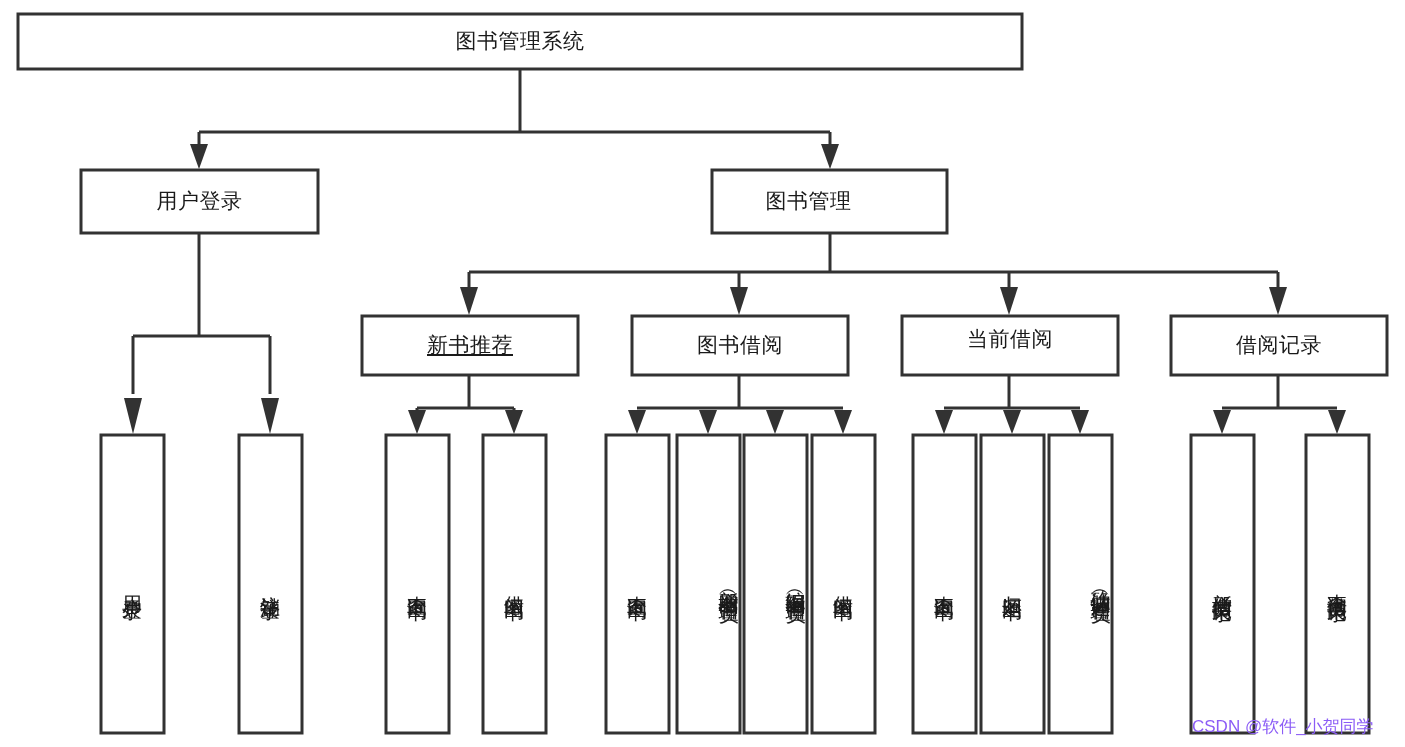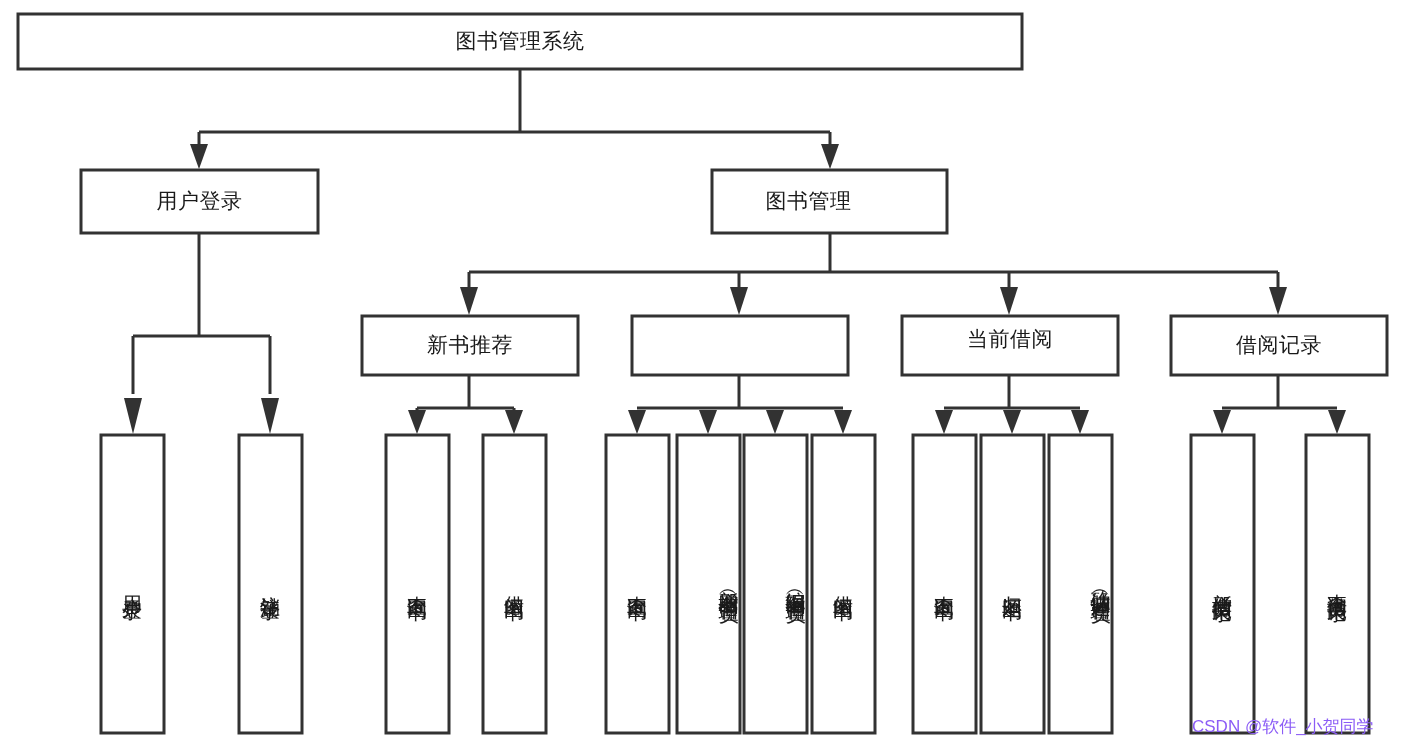--- a/index.html
+++ b/index.html
@@ -174,21 +174,22 @@
 
     <rect class="node-rect" x="1191" y="435" width="63" height="298"></rect>
     <rect class="node-rect" x="1306" y="435" width="63" height="298"></rect>
   </svg>
 
   <div class="node-label horizontal" style="left:18px; top:14px; width:1004px; height:55px;">图书管理系统</div>
 
   <div class="node-label horizontal" style="left:81px; top:170px; width:237px; height:63px;">用户登录</div>
   <div class="node-label horizontal" style="left:712px; top:170px; width:193px; height:63px;border-radius:29px;">图书管理</div>
 
-  <div class="node-label horizontal" style="left:362px; top:316px; width:216px; height:59px;">新书推荐</div>
+  <div class="node-label horizontal" style="left:362px; top:316px; width:216px; height:59px;text-decoration:underline;">新书推荐</div>
+  <div class="node-label horizontal" style="left:632px; top:316px; width:216px; height:59px;">图书借阅</div>
   <div class="node-label horizontal" style="left:902px; top:316px; width:216px; height:47px;">当前借阅</div>
   <div class="node-label horizontal" style="left:1171px; top:316px; width:216px; height:59px;">借阅记录</div>
 
   <div class="node-label vertical" style="left:101px; top:435px; width:63px; height:298px;">用户登录</div>
   <div class="node-label vertical" style="left:239px; top:435px; width:63px; height:298px;">注销登录</div>
 
   <div class="node-label vertical" style="left:386px; top:435px; width:63px; height:298px;">查询图书</div>
   <div class="node-label vertical" style="left:483px; top:435px; width:63px; height:298px;">借阅图书</div>
 
   <div class="node-label vertical" style="left:606px; top:435px; width:63px; height:298px;">查询图书</div>

